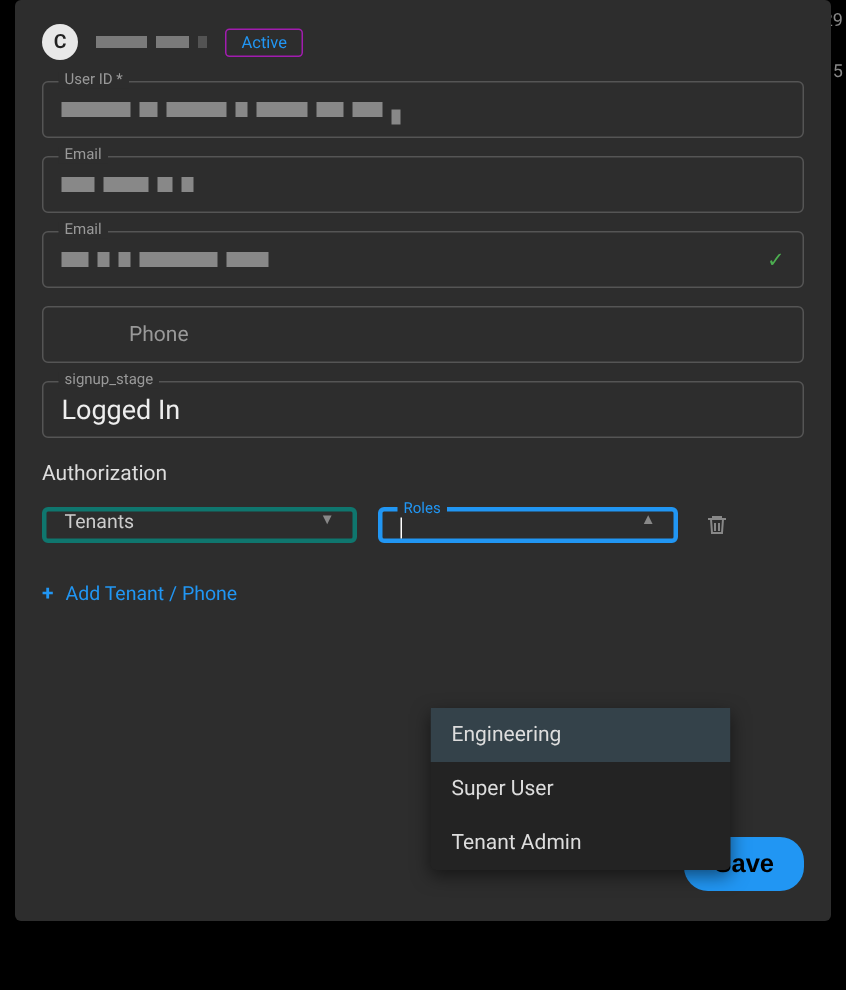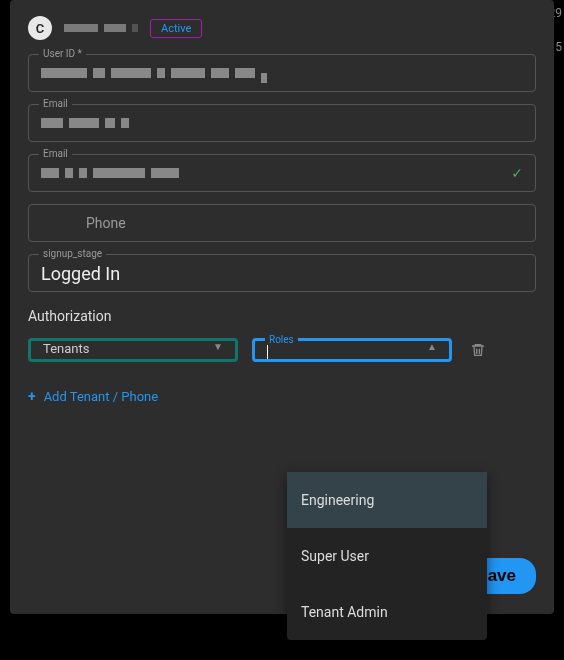--- a/index.html
+++ b/index.html
@@ -72,21 +72,21 @@
     background:#2196f3; color:#000; font-weight:600;
     padding:8px 20px; border-radius:16px; font-size:17px;
     border:none;
   }
   .dropdown {
     position:absolute; left:277px; top:472px; width:200px;
     background:#232323; border-radius:0 0 4px 4px;
     box-shadow:0 4px 12px rgba(0,0,0,0.5);
     z-index:10; overflow:hidden;
   }
-  .dropdown-item { padding:20px 14px; color:#ddd; font-size:14px; cursor:pointer; }
+  .dropdown-item { padding:10px 14px; color:#ddd; font-size:14px; cursor:pointer; }
   .dropdown-item.hover { background:#34424a; }
 </style>
 </head>
 <body>
 
 <div class="bg-num" style="top:6px">29</div>
 <div class="bg-num" style="top:40px">15</div>
 
 <div class="modal">
 

